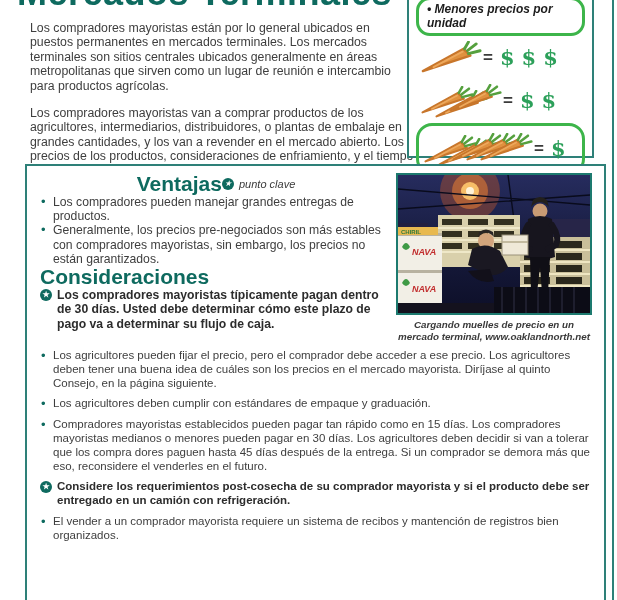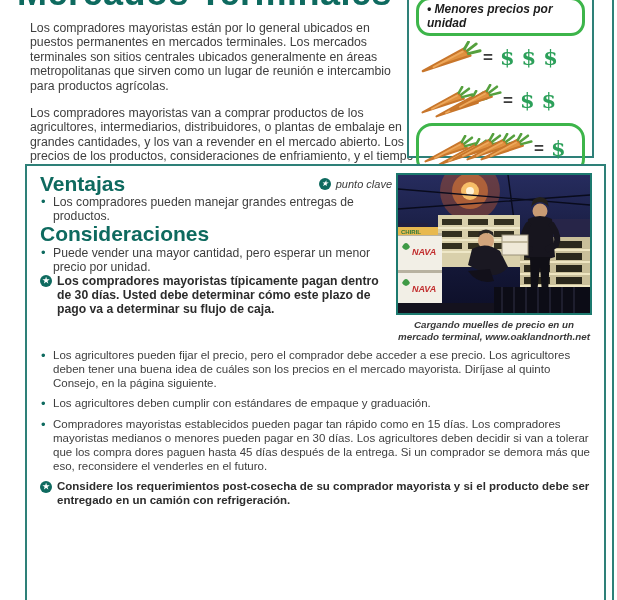--- a/index.html
+++ b/index.html
@@ -35,21 +35,21 @@
   
   .edge-rule{position:absolute;left:612px;top:0;width:2px;height:600px;background:#2e8078;}
 
   
   .mainbox{position:absolute;left:25px;top:164px;width:581px;height:480px;background:#fff;
            border:2px solid #2e8078;box-sizing:border-box;padding:7px 12px 0 13px;}
   h2{font-size:21px;line-height:1.05;color:#0e6a5f;margin:0;font-weight:bold;}
   .toprow{display:flex;}
   .leftcol{width:358px;}
   .rightcol{width:198px;margin-left:4px;}
-  .vhead{display:flex;justify-content:space-between;align-items:flex-start;}
+  .vhead{display:flex;justify-content:center;align-items:flex-start;}
   .legend{display:flex;align-items:center;gap:5px;font-size:11px;font-style:italic;
           color:#3a3a3a;margin-top:5px;white-space:nowrap;}
   .staricon{width:12px;height:12px;min-width:12px;background:#0e6a5f;border-radius:50%;
             color:#fff;font-size:8px;line-height:12px;text-align:center;display:inline-block;}
   ul{list-style:none;margin:0;padding:0;}
   li{position:relative;padding-left:13px;margin-top:0;font-size:12.2px;line-height:14.2px;}
   li.dot::before{content:"•";position:absolute;left:1px;top:0;color:#0e6a5f;font-size:13px;}
   li.star{padding-left:17px;font-weight:bold;color:#2c2c2c;}
   li.star .staricon{position:absolute;left:0;top:1px;}
   .h-consider{}
@@ -148,24 +148,24 @@
       <div class="leftcol">
         <div class="vhead">
           <h2>Ventajas</h2>
           <span class="legend">
             <span class="staricon">★</span>
             <span>punto clave</span>
           </span>
         </div>
         <ul>
           <li class="dot">Los compradores pueden manejar grandes entregas de productos.</li>
+          <li class="dot">Generalmente, los precios pre-negociados son más estables con compradores mayoristas, sin embargo, los precios no están garantizados.</li>
         </ul>
         <h2 class="h-consider">Consideraciones</h2>
         <ul>
-          <li class="dot">Puede vender una mayor cantidad, pero esperar un menor precio por unidad.</li>
           <li class="star">
             <span class="staricon">★</span><span>Los compradores mayoristas típicamente pagan dentro de 30 días. Usted debe determinar cómo este plazo de pago va a determinar su flujo de caja.</span>
           </li>
         </ul>
       </div>
 
       <div class="rightcol">
         <svg class="photo" viewBox="0 0 192 138" preserveAspectRatio="none">
           <defs>
             <linearGradient id="sky" x1="0" y1="0" x2="0" y2="1">
@@ -271,17 +271,18 @@
       </div>
     </div>
 
     <ul class="fullbullets">
       <li class="dot">Los agricultores pueden fijar el precio, pero el comprador debe acceder a ese precio. Los agricultores deben tener una buena idea de cuáles son los precios en el mercado mayorista. Diríjase al quinto Consejo, en la página siguiente.</li>
       <li class="dot">Los agricultores deben cumplir con estándares de empaque y graduación.</li>
       <li class="dot">Compradores mayoristas establecidos pueden pagar tan rápido como en 15 días. Los compradores mayoristas medianos o menores pueden pagar en 30 días. Los agricultores deben decidir si van a tolerar que los compra dores paguen hasta 45 días después de la entrega. Si un comprador se demora más que eso, reconsidere el venderles en el futuro.</li>
       <li class="star">
         <span class="staricon">★</span><span>Considere los requerimientos post-cosecha de su comprador mayorista y si el producto debe ser entregado en un camión con refrigeración.</span>
       </li>
+      <li class="dot">El vender a un comprador mayorista requiere un sistema de recibos y mantención de registros bien organizados.</li>
     </ul>
 
   </div>
 
 </div>
 
 </body></html>

